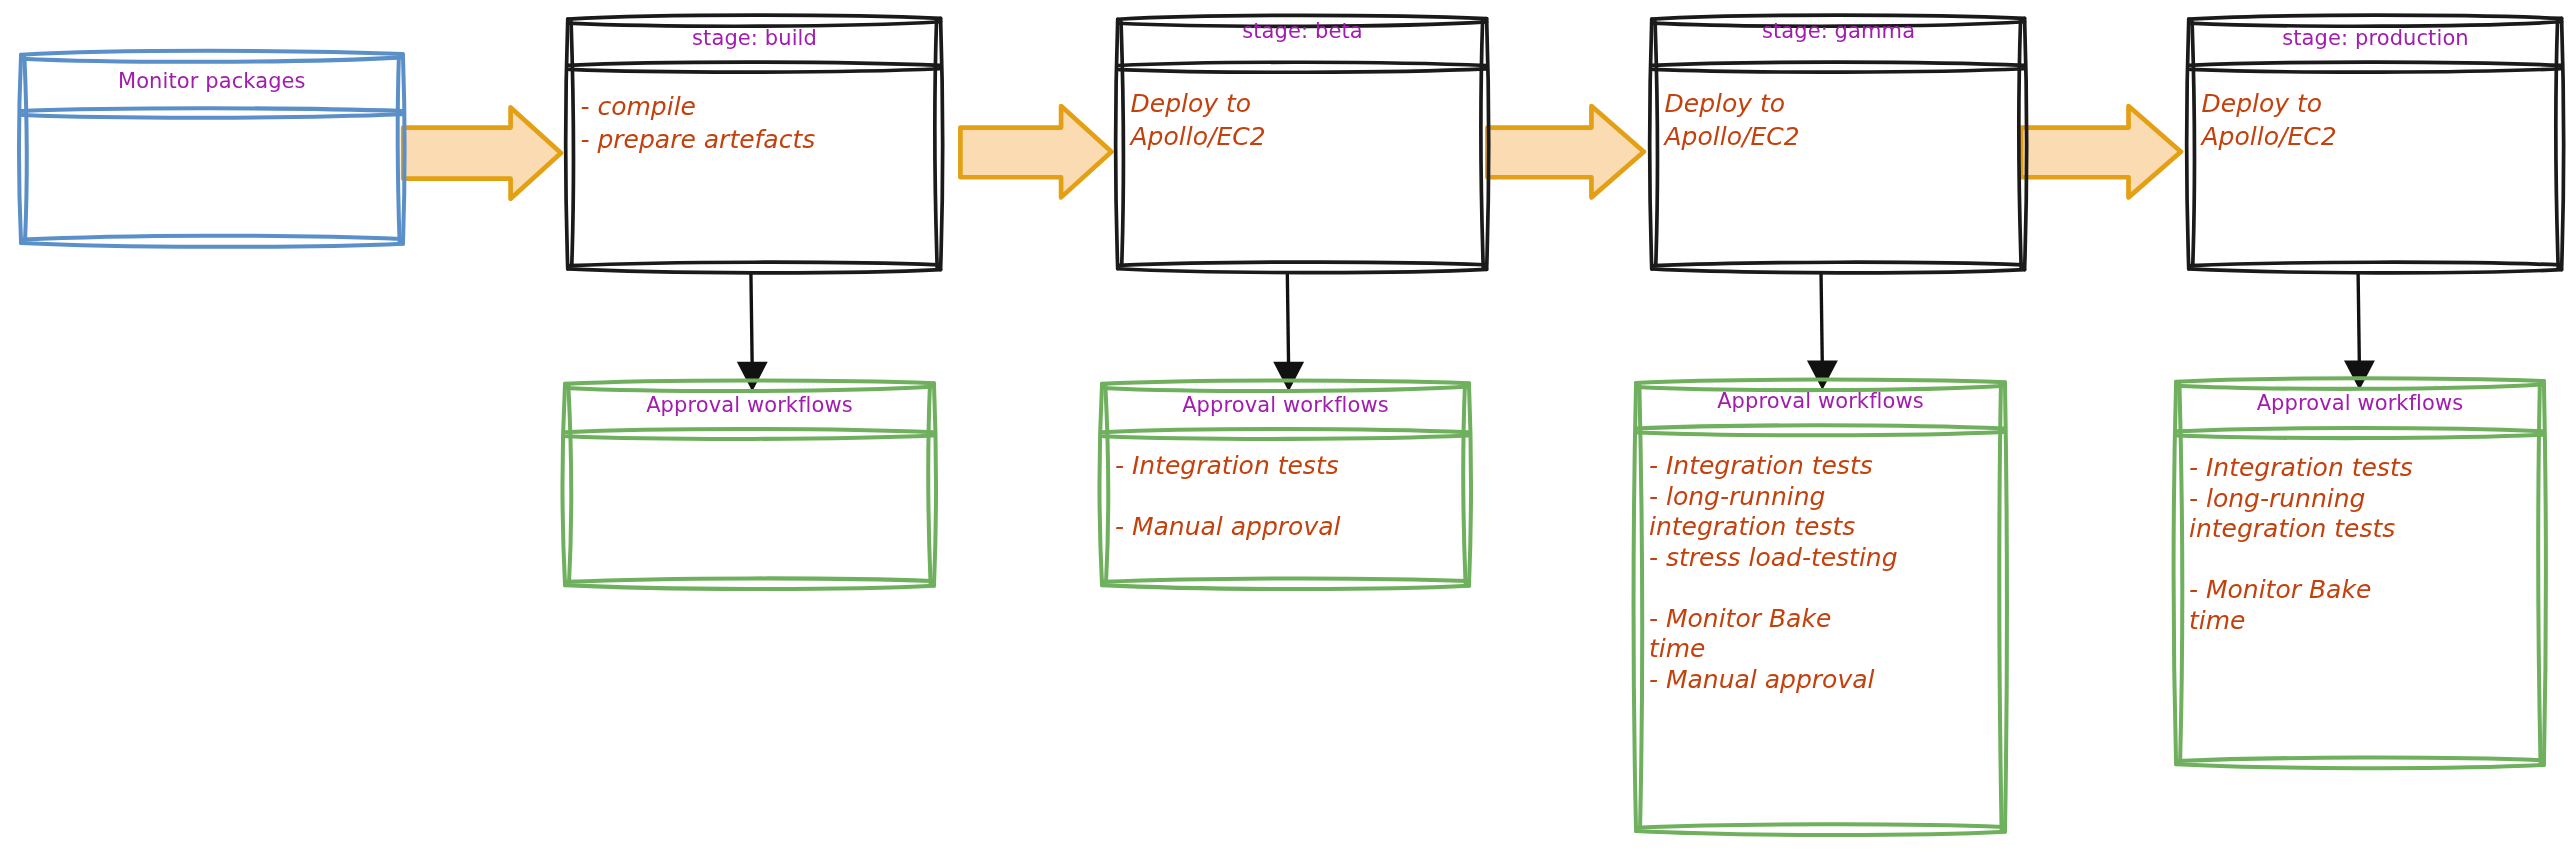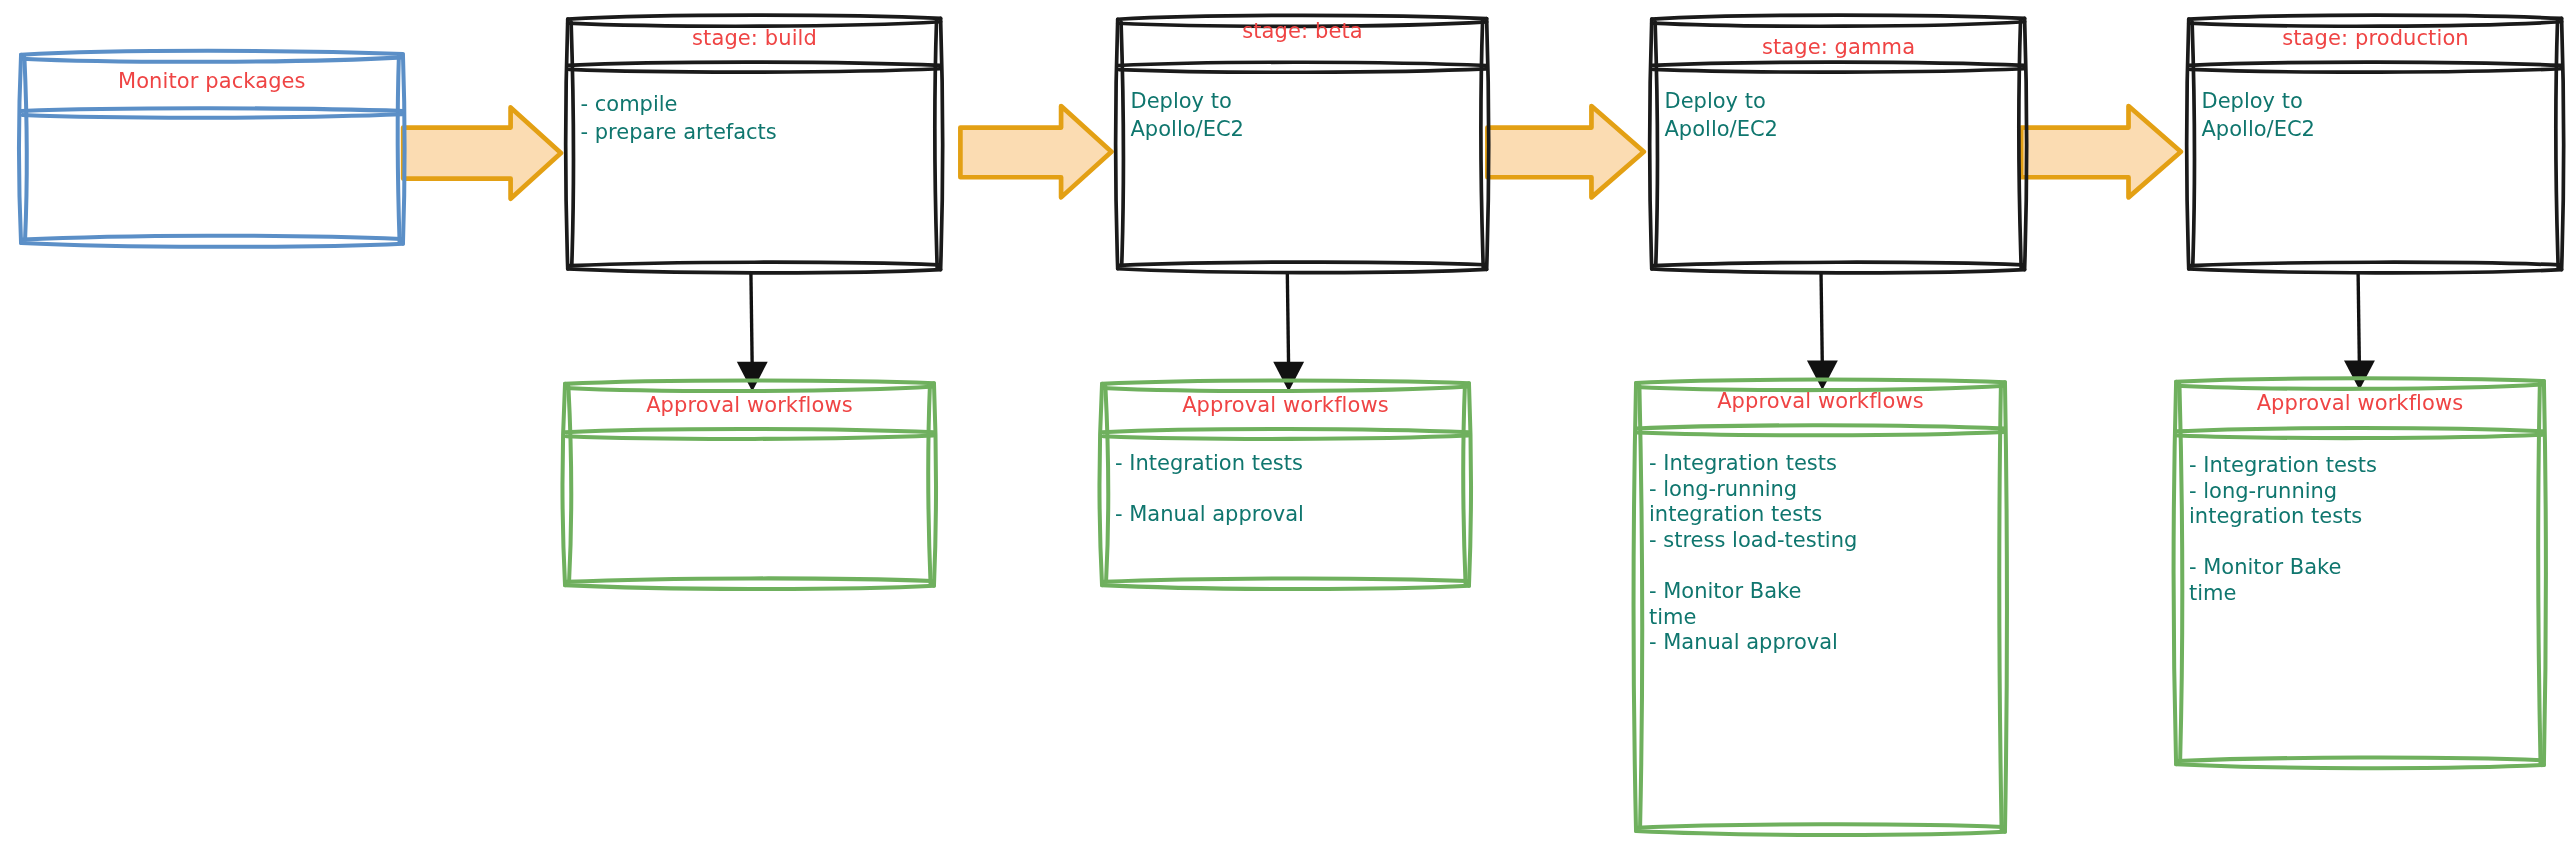--- a/index.html
+++ b/index.html
@@ -11,29 +11,30 @@
   #canvas{position:absolute;inset:0;width:2576px;height:862px;}
 
   .node{position:absolute;box-sizing:border-box;}
 
   .sketch-svg{position:absolute;left:0;top:0;overflow:visible;pointer-events:none;}
 
   .hdr{
     position:absolute;left:0;right:0;
     display:flex;align-items:center;justify-content:center;
     text-align:center;
-    font-size:21px;color:#ef4444;
+    font-size:21px;color:#a21caf;
     letter-spacing:0.1px;
     white-space:nowrap;
   }
   .body-txt{
     position:absolute;
-    font-size:21px;color:#0f766e;
+    font-size:25px;color:#c2410c;
     line-height:1.30;
     white-space:pre-line;
+    font-style:italic;
   }
   .body-txt.tight{line-height:1.22;}
 
   
   #arrows{position:absolute;left:0;top:0;width:2576px;height:862px;}
 </style>
 </head>
 <body>
 
 <div id="canvas">
@@ -137,21 +138,21 @@
         <path d="M562 8 C 566 130, 566 262, 562 382"></path>
         <path d="M556 10 C 552 130, 553 258, 557 381"></path>
         <path d="M562 382 C 420 389, 150 388, 7 381"></path>
         <path d="M559 375 C 410 369, 160 370, 9 376"></path>
         <path d="M7 381 C 3 260, 3 130, 7 9"></path>
         <path d="M13 376 C 17 255, 16 132, 12 13"></path>
         <path d="M7 78 C 155 71, 418 72, 562 78"></path>
         <path d="M9 84 C 162 90, 424 89, 561 83"></path>
       </g>
     </svg>
-    <div class="hdr" style="top:20px;height:28px;">stage: gamma</div>
+    <div class="hdr" style="top:4px;height:28px;">stage: gamma</div>
     <div class="body-txt" style="left:17.5px;top:75px;">Deploy to
 Apollo/EC2</div>
   </div>
 
   <div class="node" style="left:2184px;top:13.4px;width:383px;height:290px;">
     <svg class="sketch-svg" width="383" height="262" viewBox="0 0 570 390">
       <g fill="none" stroke="#1A1A1A" stroke-width="5.5" stroke-linecap="round" stroke-linejoin="round">
         <path d="M7 9 C 150 1, 420 2, 562 8"></path>
         <path d="M7 15 C 160 22, 430 21, 562 13"></path>
         <path d="M562 8 C 566 130, 566 262, 562 382"></path>

